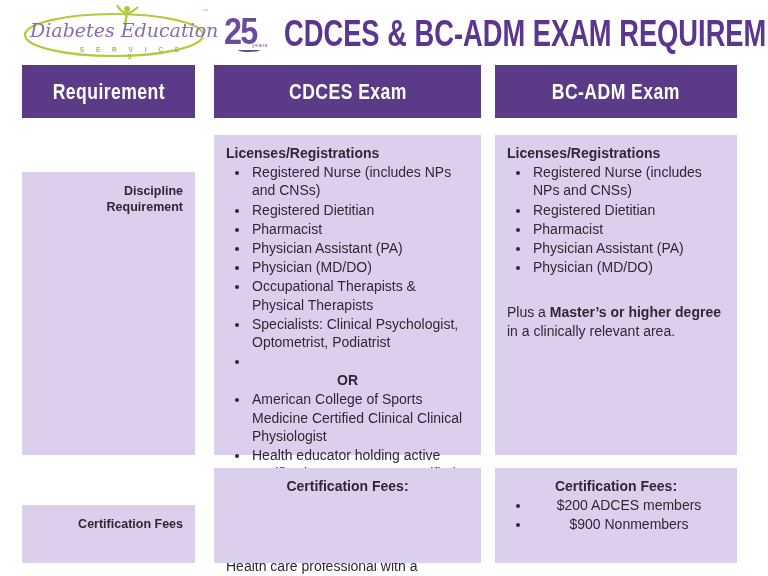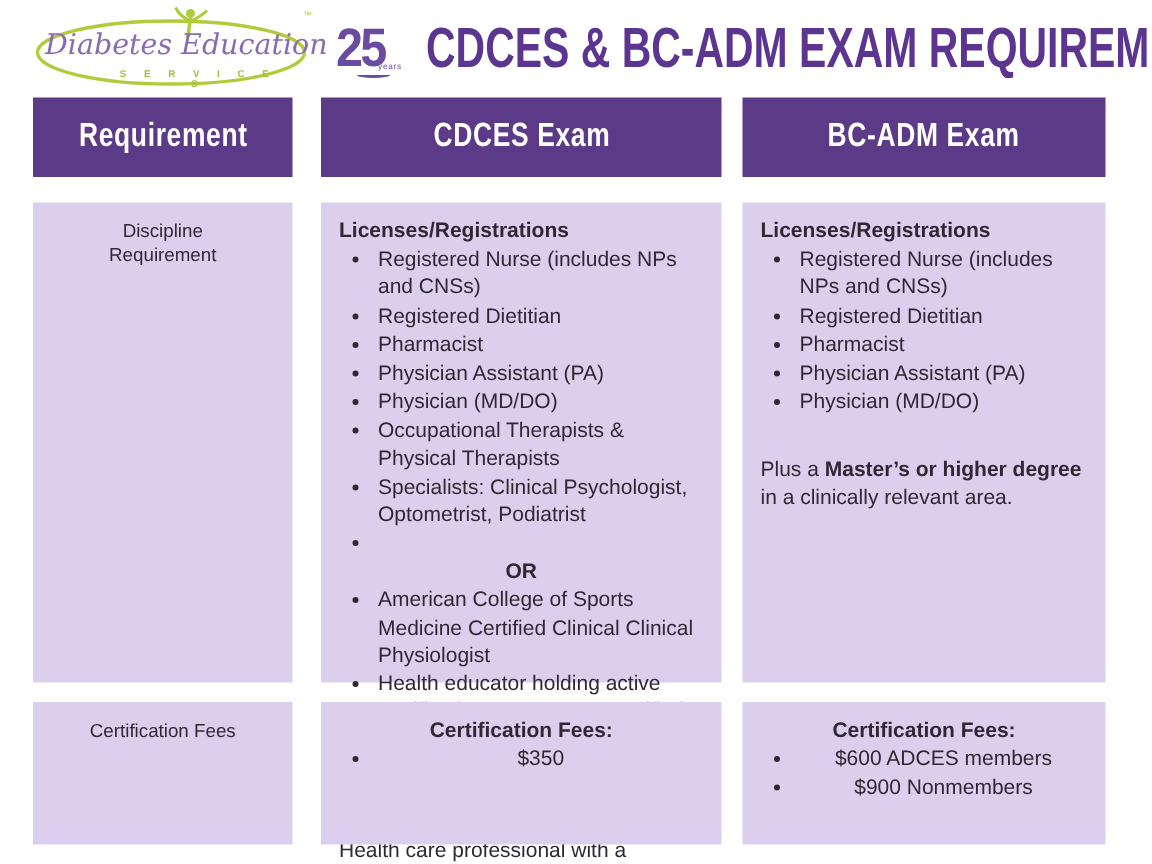--- a/index.html
+++ b/index.html
@@ -79,22 +79,23 @@
     display: inline-block; font-weight: bold; font-size: 20px;
     transform: scale(0.88, 1.12); white-space: nowrap; letter-spacing: 0.5px;
   }
 
   .cell {
     background: #dccfee; color: #2e2834;
     font-size: 14px; line-height: 1.3;
     padding: 9px 12px 8px 12px;
   }
   .cell.req {
-    text-align: center; font-weight: normal; font-size: 12.5px;
+    text-align: right; font-weight: bold; font-size: 12.5px;
     padding-top: 11px;
+    margin-top: 37px;
   }
   .cell.req .req-label { display: inline-block; max-width: 118px; }
 
   .cell .hd { font-weight: bold; }
   .cell ul { margin: 1px 0 0 0; padding-left: 24px; }
   .cell li { padding-left: 2px; margin-bottom: 1px; }
   .cell .or { text-align: center; font-weight: bold; margin: 1px 0 1px 0; }
   .cell .para { margin-top: 0px; }
   .cell .para-gap { margin-top: 27px; }
   .cell b { font-weight: bold; }
@@ -180,27 +181,24 @@
       </ul>
       <div class="para para-gap"><span>Plus a </span><b>Master’s or higher degree</b><span> in a clinically relevant area.</span></div>
     </div>
 
     <div class="cell req c1 r3">
       <span class="req-label">Certification Fees</span>
     </div>
 
     <div class="cell c2 r3">
       <div class="hd">Certification Fees:</div>
-      <ul>
-        <li>$350</li>
-      </ul>
     </div>
 
     <div class="cell c3 r3">
       <div class="hd">Certification Fees:</div>
       <ul>
-        <li>$600 ADCES members</li>
+        <li>$200 ADCES members</li>
         <li>$900 Nonmembers</li>
       </ul>
     </div>
 
   </div>
 </div>
 
 </body></html>

